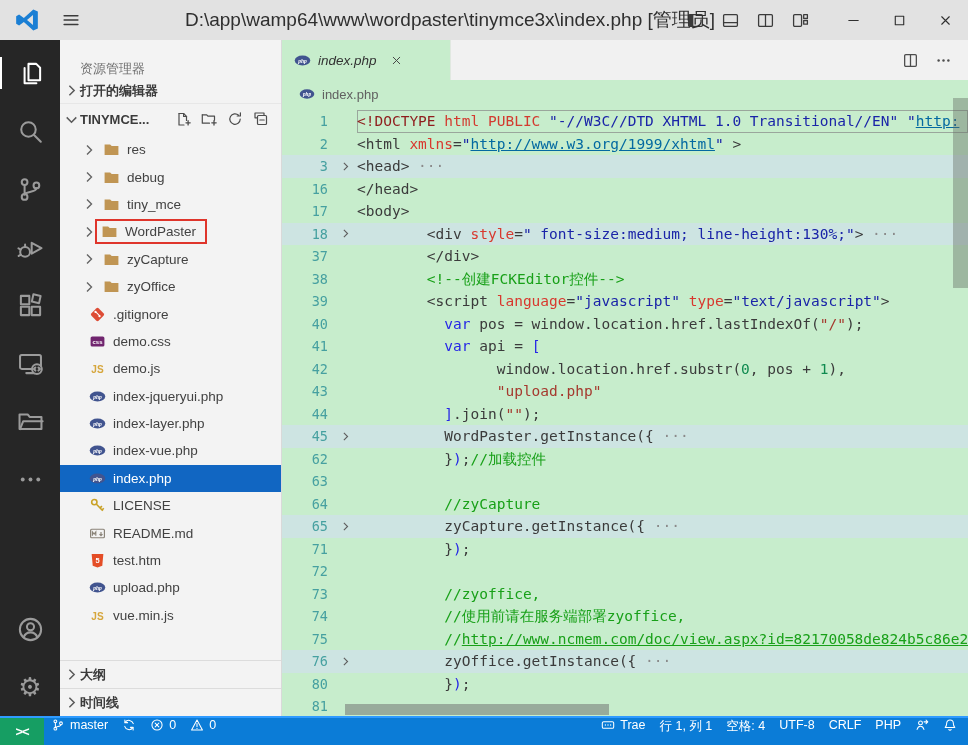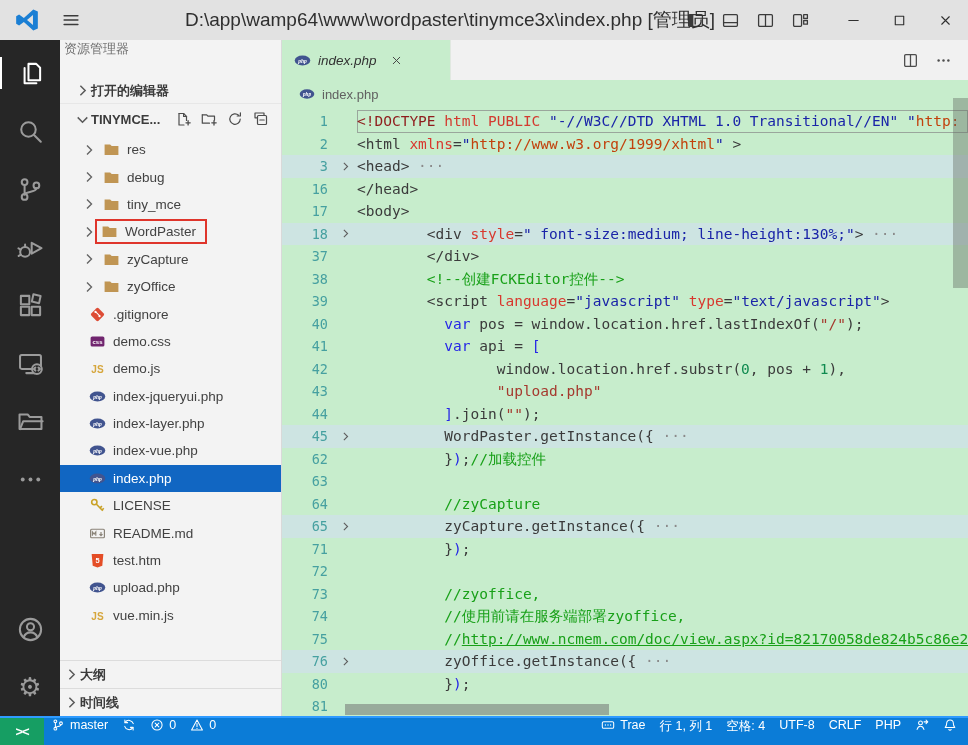--- a/index.html
+++ b/index.html
@@ -25,23 +25,23 @@
   .main{display:flex;height:676px}
 
   .activitybar{width:60px;background:#262626;display:flex;flex-direction:column;align-items:center;padding-top:4px;flex:none}
   .ab-item{width:60px;height:58px;display:flex;align-items:center;justify-content:center;color:#9b9b9b;position:relative}
   .ab-item svg{width:27px;height:27px}
   .ab-item.active{color:#fff}
   .ab-item.active::before{content:"";position:absolute;left:0;top:13px;bottom:13px;width:2px;background:#fff}
   .ab-bottom{margin-top:auto;display:flex;flex-direction:column;align-items:center}
 
   .sidebar{width:221px;background:#f3f3f3;display:flex;flex-direction:column;color:#3b3b3b;flex:none;position:relative}
-  .sb-header{height:38px;display:flex;align-items:flex-start;padding:0 14px 0 4px;color:#6f6f6f;font-size:13px}
+  .sb-header{height:38px;display:flex;align-items:flex-end;padding:0 14px 0 20px;color:#6f6f6f;font-size:13px}
   .sb-header .ic{margin-left:auto;color:#555}
-  .sb-row{height:25px;display:flex;align-items:center;font-weight:bold;font-size:13px;padding-left:14px;color:#3b3b3b}
+  .sb-row{height:25px;display:flex;align-items:center;font-weight:bold;font-size:13px;padding-left:3px;color:#3b3b3b}
   .sb-row .ic{width:17px;height:17px;color:#5a5a5a}
   .proj-actions{margin-left:auto;display:flex;align-items:center;gap:9px;padding-right:12px}
   .proj-actions .ic{width:17px;height:17px;color:#4d4d4d}
   .proj-actions .ic svg{width:16px;height:16px}
   .tree{margin-top:2px}
   .tree-row{height:27.4px;display:flex;align-items:center;font-size:13.5px;color:#424242}
   .tree-row .chev{width:16px;height:16px;margin-left:21px;color:#646464;flex:none}
   .tree-row .ficon{width:17px;height:17px;margin-left:6px;flex:none}
   .tree-row.nofold .ficon{margin-left:29px}
   .tree-row .lbl{margin-left:7px;white-space:nowrap}
@@ -70,21 +70,21 @@
   .line{display:flex;height:22.5px;line-height:22.5px;font-family:"DejaVu Sans Mono",monospace;font-size:14.5px}
   .line.foldbg{background:#cde4e2}
   .num{width:46px;text-align:right;padding-right:11px;color:#46a0a0;flex:none;font-size:13.5px;
        font-family:"DejaVu Sans Mono",monospace}
   .foldcol{width:18px;flex:none;color:#5f5f5f;display:flex;align-items:center}
   .foldcol svg{width:13px;height:13px}
   .codetext{flex:1;white-space:pre;min-width:0}
   .line.cur .codetext{box-shadow:inset 0 0 0 1px #9aa69c}
   .c-tag{color:#3b3b3b}.c-plain{color:#3b3b3b}
   .c-attr{color:#d8382e}
-  .c-navy{color:#1a24a8}.c-navyu{color:#c2410c;}
+  .c-navy{color:#1a24a8}.c-navyu{color:#0369a1;text-decoration:underline}
   .c-kw{color:#2626e6}.c-blue{color:#2626e6}
   .c-str{color:#a5392e}
   .c-cmt{color:#18a018}.c-cmtu{color:#18a018;text-decoration:underline}
   .c-num{color:#0f8a4f}
   .c-dim{color:#8a8a8a}
   .c-red{color:#d33b30}.c-red2{color:#8f1d1d}
   .vscroll{position:absolute;top:58px;right:0;width:15px;height:190px;background:rgba(100,110,100,.42)}
   .hscroll{position:absolute;bottom:1px;left:63px;width:264px;height:11px;background:rgba(105,105,105,.5)}
 
   

